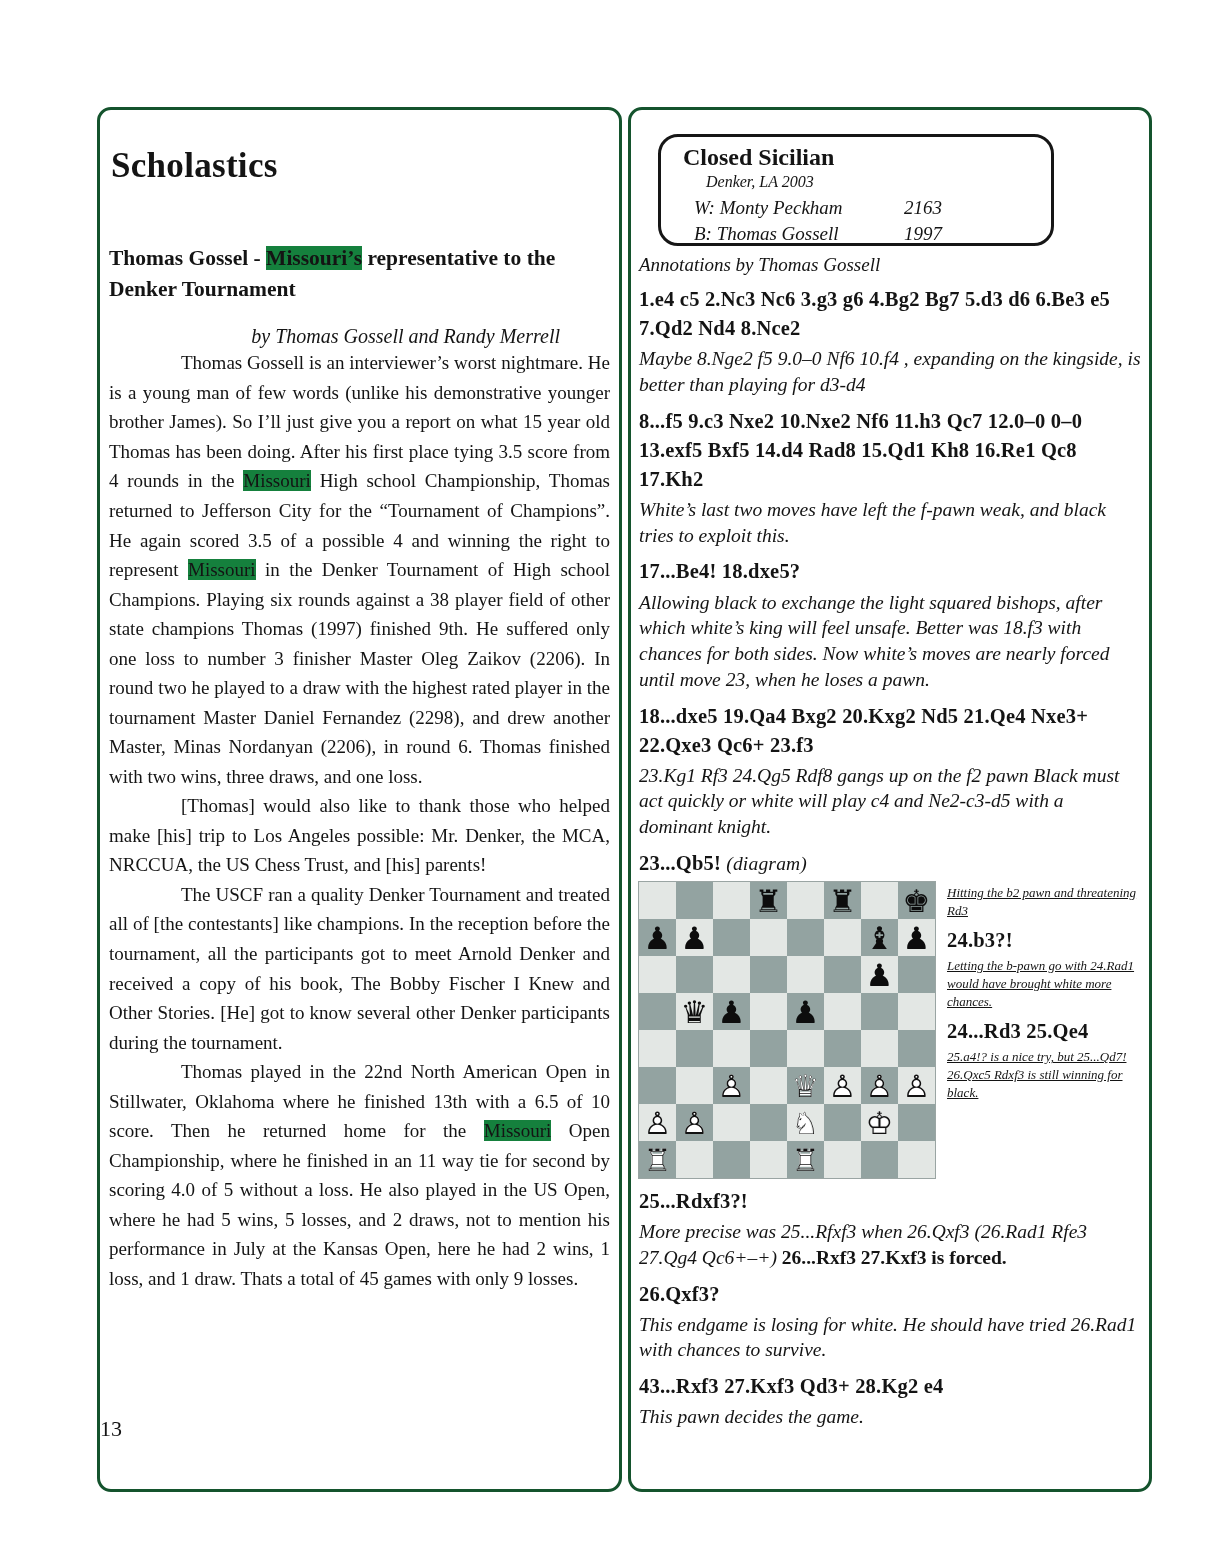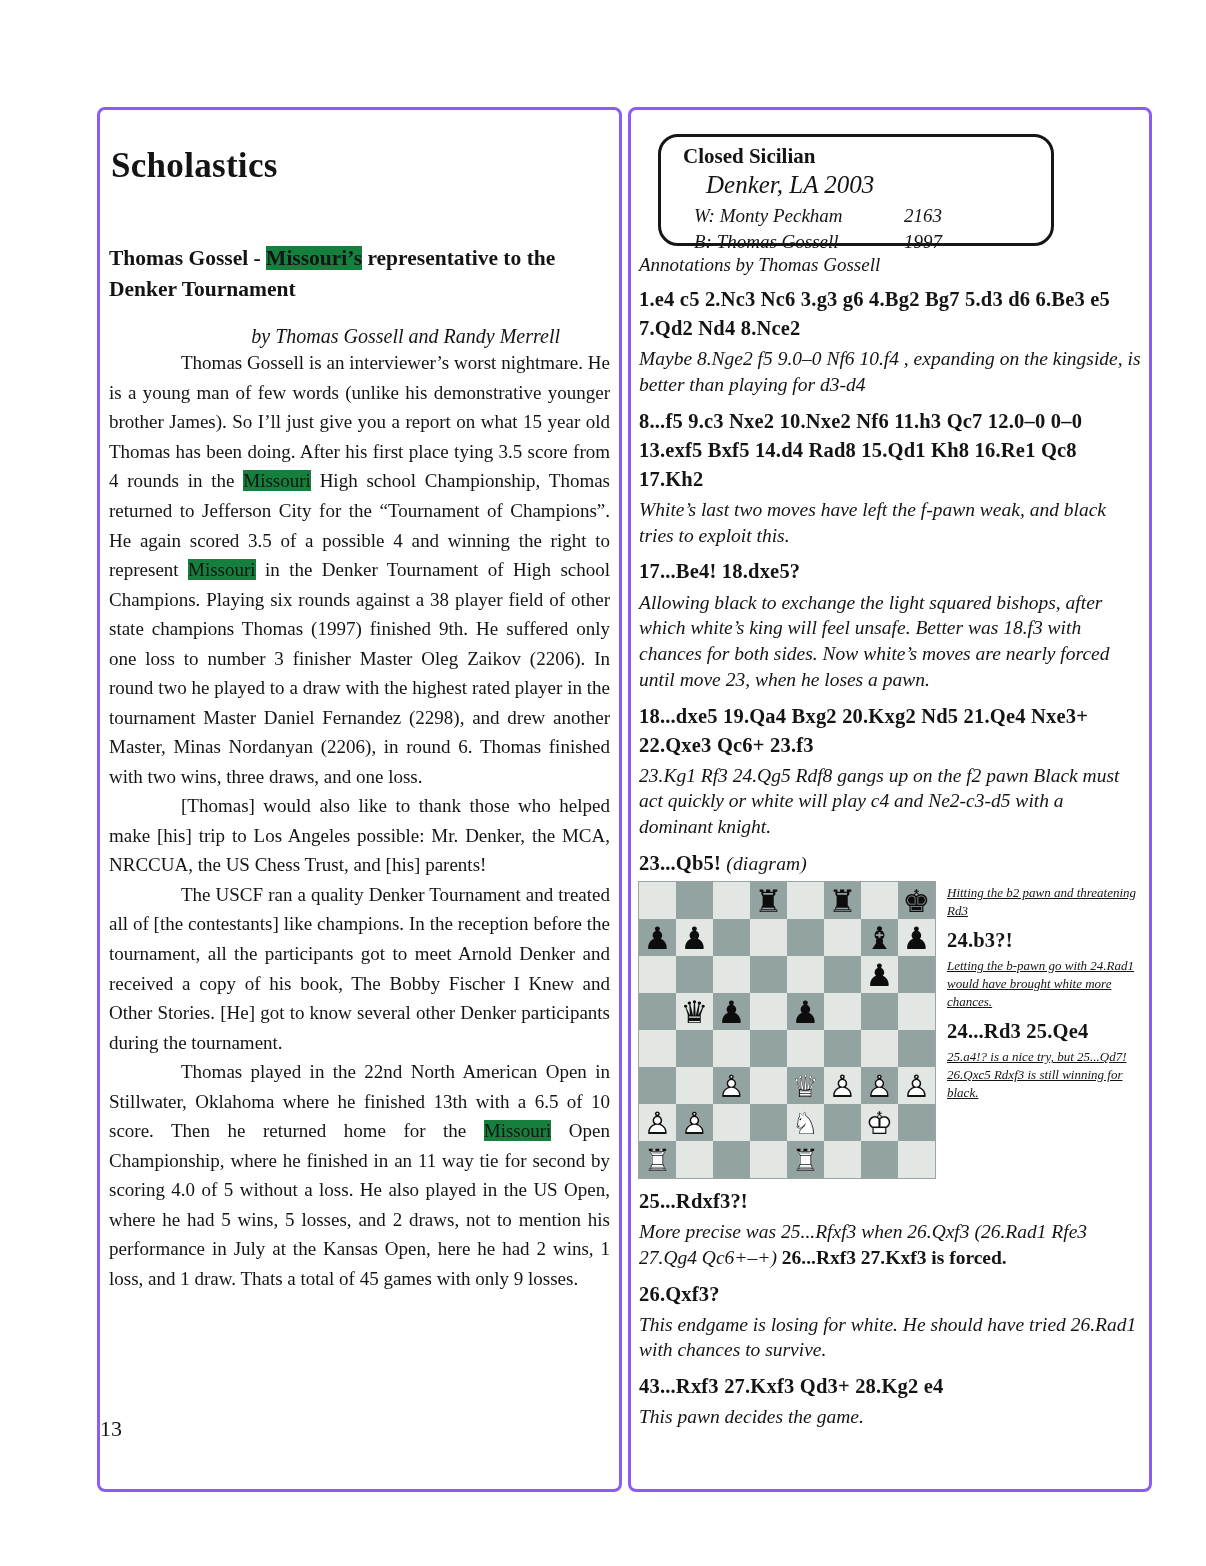--- a/index.html
+++ b/index.html
@@ -3,21 +3,21 @@
 <meta charset="utf-8">
 <style>
   html,body{margin:0;padding:0;}
   body{
     width:1206px;height:1566px;background:#ffffff;position:relative;
     font-family:"Liberation Serif","DejaVu Serif",serif;color:#141414;
     -webkit-font-smoothing:antialiased;
   }
   .col-box{
     position:absolute;top:107px;height:1385px;box-sizing:border-box;
-    border:3px solid #8b5cf6;border-radius:8px;background:#fff;overflow:hidden;
+    border:3px solid #14532d;border-radius:14px;background:#fff;overflow:hidden;
   }
   #left-box{left:97px;width:525px;padding:0 9px 0 9px;}
   #right-box{left:628px;width:524px;padding:0 8px 0 8px;}
 
   
   h1.section-title{
     margin:36px 0 0 2px;font-size:35px;font-weight:bold;letter-spacing:.3px;
   }
   h2.headline{
     margin:57px 0 0 0;font-size:21.5px;font-weight:bold;line-height:1.45;
@@ -27,22 +27,22 @@
     margin:0;font-size:19px;line-height:1.555;text-align:justify;text-indent:72px;
   }
   .body-p:first-of-type{margin-top:20px;}
   .hl{background:#15803d;}
 
   
   .game-header{
     box-sizing:border-box;margin:24px 0 0 19px;width:396px;height:112px;
     border:3px solid #161616;border-radius:20px;padding-top:7px;
   }
-  .opening{font-size:21px;font-weight:bold;margin-left:22px;}
-  .event{font-size:25px;font-style:italic;margin:2px 16px 4px 45px;}
+  .opening{font-size:24px;font-weight:bold;margin-left:22px;}
+  .event{font-size:16px;font-style:italic;margin:2px 16px 4px 45px;}
   .player-row{font-size:19px;font-style:italic;margin-left:33px;line-height:1.35;}
   .player-row .plabel{display:inline-block;width:210px;}
   .credit{font-size:19px;font-style:italic;text-align:left;margin:8px 62px 0 0;}
   .moves{
     margin:9px 0 2px 0;font-size:20.5px;font-weight:bold;line-height:1.42;
     letter-spacing:.2px;
   }
   .note{margin:3px 0 8px 0;font-size:19.5px;font-style:italic;line-height:1.32;}
   .note .b{font-style:normal;font-weight:bold;}
   .caption .i{font-weight:normal;font-style:italic;font-size:19.5px;}

